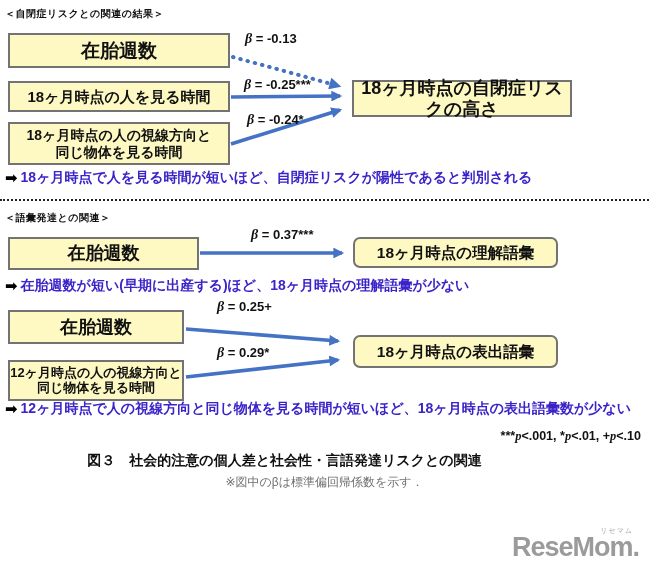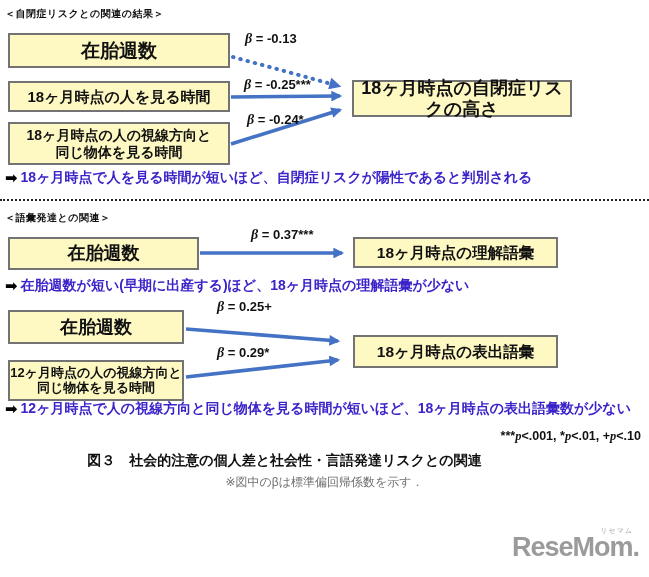--- a/index.html
+++ b/index.html
@@ -48,21 +48,21 @@
   .logo {
     position:absolute; right:10px; top:534px; color:#9b9b9b;
     font-weight:bold; font-size:27px; letter-spacing:-1px; line-height:1;
   }
   .logo .ruby {
     position:absolute; top:-7px; right:6px; font-size:7px; letter-spacing:1px;
     font-weight:normal; color:#a8a8a8;
   }
   .fs19 { font-size:19px; }
   .fs18 { font-size:18px; }
-  .fs155 { font-size:15.5px; }
+  .fs155 { font-size:15.5px;border-radius:7px; }
   .fs15 { font-size:15px; }
   .fs14 { font-size:14px; }
   .fs135 { font-size:18px; }
   .fs13 { font-size:13px; }
 </style>
 </head>
 <body>
 
 <div class="stage">
 

